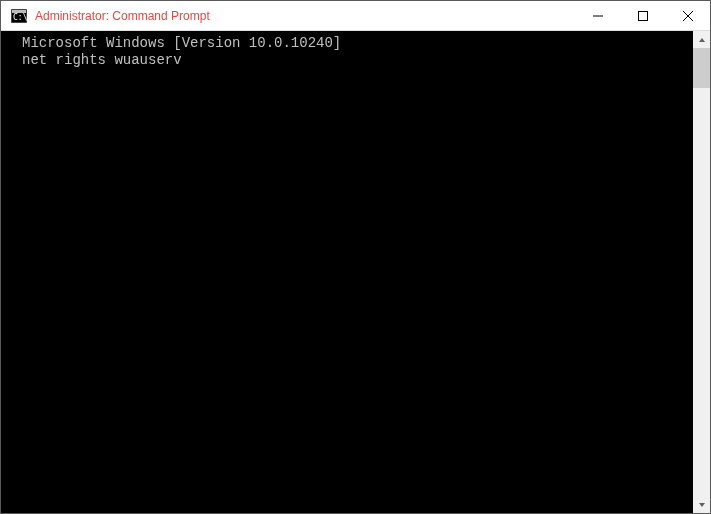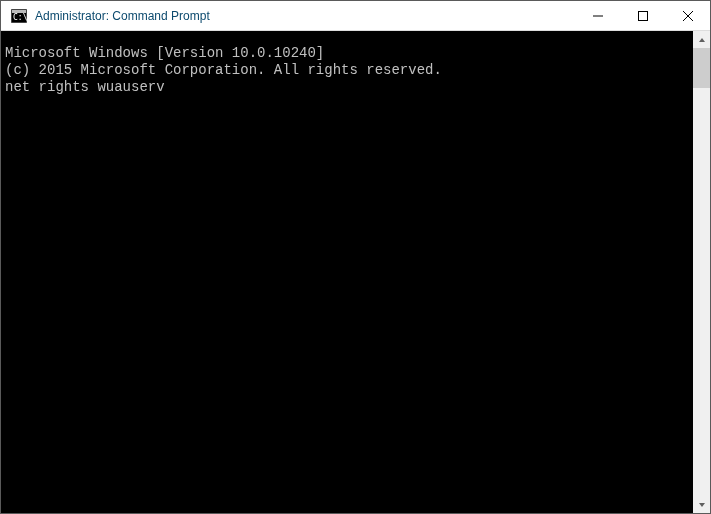--- a/index.html
+++ b/index.html
@@ -37,21 +37,21 @@
       display: flex;
       align-items: center;
       justify-content: center;
     }
     .titlebar-icon svg {
       width: 16px;
       height: 14px;
     }
     .titlebar-text {
       font-size: 12px;
-      color: #0c4a6e;
+      color: #ef4444;
       flex: 1;
     }
     .window-controls {
       display: flex;
       height: 100%;
     }
     .window-btn {
       width: 45px;
       height: 29px;
       display: flex;
@@ -69,23 +69,24 @@
       background: #000;
       position: relative;
     }
     .terminal {
       flex: 1;
       background: #000;
       color: #c0c0c0;
       font-family: 'Consolas', 'Courier New', monospace;
       font-size: 14px;
       line-height: 17px;
-      padding: 14px 4px;
+      padding: 4px 4px;
       white-space: pre;
       overflow: hidden;
+      margin-left: 17px;
     }
     .terminal-line {
       display: block;
     }
     .prompt-line {
       display: flex;
     }
     .scrollbar {
       width: 17px;
       background: #f0f0f0;
@@ -145,21 +146,21 @@
       </div>
       <div class="window-btn close-btn">
         <svg viewBox="0 0 10 10">
             <line x1="0" y1="0" x2="10" y2="10" stroke="#000" stroke-width="1"></line>
             <line x1="10" y1="0" x2="0" y2="10" stroke="#000" stroke-width="1"></line>
           </svg>
       </div>
     </div>
   </div>
   <div class="content-area">
-    <div class="terminal"><span class="terminal-line">Microsoft Windows [Version 10.0.10240]</span><span class="terminal-line">(c) 2015 Microsoft Corporation. All rights reserved.</span><span class="terminal-line"></span><span class="prompt-line"><span>net rights wuauserv</span></span></div>
+    <div class="terminal"><span class="terminal-line">Microsoft Windows [Version 10.0.10240]</span><span class="terminal-line"></span><span class="prompt-line"><span>net rights wuauserv</span></span></div>
     <div class="scrollbar">
       <div class="scroll-arrow up">
         <svg viewBox="0 0 8 8">
             <polygon points="4,2 7,6 1,6"></polygon>
           </svg>
       </div>
       <div class="scroll-thumb"></div>
       <div class="scroll-arrow down">
         <svg viewBox="0 0 8 8">
             <polygon points="1,2 7,2 4,6"></polygon>

